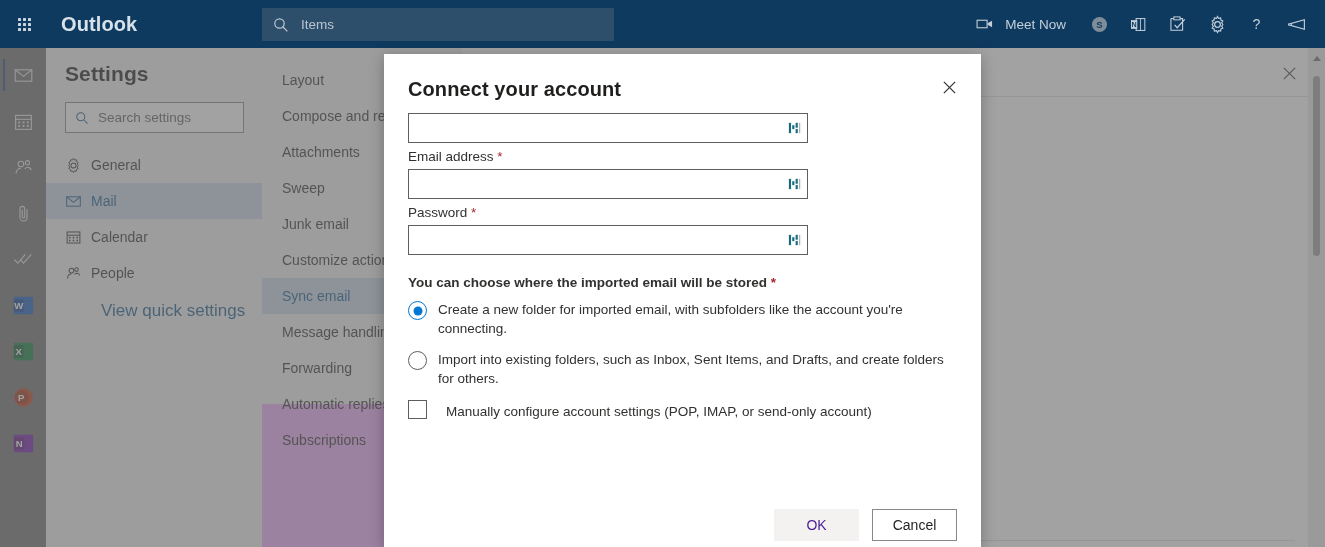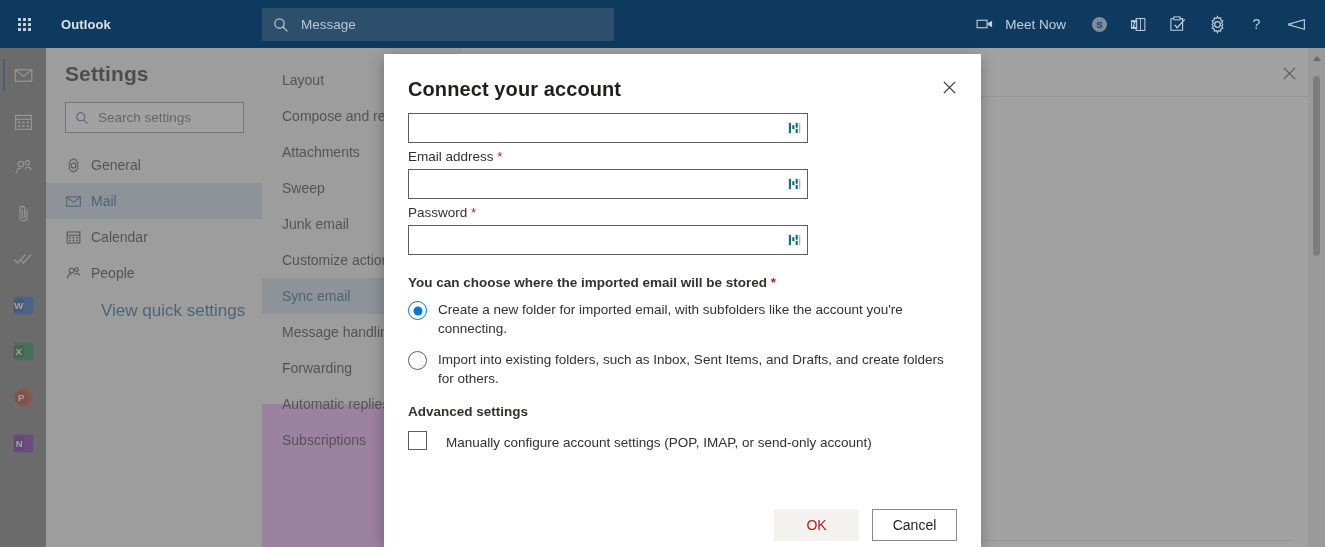--- a/index.html
+++ b/index.html
@@ -22,21 +22,21 @@
     width: 48px; height: 48px;
     display: flex; align-items: center; justify-content: center;
     cursor: pointer;
   }
   .waffle-grid {
     display: grid; grid-template-columns: repeat(3, 3px);
     grid-template-rows: repeat(3, 3px); gap: 2px;
   }
   .waffle-grid i { display: block; width: 3px; height: 3px; background: #c8d4de; border-radius: 0.5px; }
   .brand {
-    color: #d8e2ea; font-size: 13px; font-weight: 600;
+    color: #d8e2ea; font-size: 20px; font-weight: 600;
     margin-left: 13px; letter-spacing: .1px; cursor: pointer;
   }
   .searchbox {
     position: absolute; left: 262px; top: 8px; width: 352px; height: 33px;
     background: #2d4f6b;
     display: flex; align-items: center; padding-left: 11px;
     cursor: text;
   }
   .searchbox .mag { flex: none; margin-right: 12px; }
   .searchbox .sp { color: #b9c6d2; font-size: 13.5px; }
@@ -230,21 +230,21 @@
   .check-text { font-size: 13.5px; color: #323130; }
   .dlg-foot {
     position: absolute; right: 24px; bottom: 6px;
     display: flex; gap: 13px; align-items: center;
   }
   .btn {
     height: 32px; min-width: 85px; font-size: 14px;
     font-family: "Liberation Sans", sans-serif; cursor: pointer;
   }
   .btn-primary-disabled {
-    background: #f3f2f1; color: #b91c1c; border: 1px solid #f3f2f1;
+    background: #f3f2f1; color: #4c1d95; border: 1px solid #f3f2f1;
   }
   .btn-secondary {
     background: #ffffff; color: #201f1e; border: 1px solid #8a8886;
   }
 
   
   .page-scroll {
     position: absolute; right: 0; top: 48px; width: 17px; height: 499px;
     background: #9a9a9a; z-index: 80;
   }
@@ -518,21 +518,20 @@
       <div class="radio-row">
         <span class="radio on"></span>
         <span class="radio-text">Create a new folder for imported email, with subfolders like the account you're connecting.</span>
       </div>
 
       <div class="radio-row">
         <span class="radio"></span>
         <span class="radio-text">Import into existing folders, such as Inbox, Sent Items, and Drafts, and create folders for others.</span>
       </div>
 
-      <div class="adv-label">Advanced settings</div>
       <div class="check-row">
         <span class="checkbox"></span>
         <span class="check-text">Manually configure account settings (POP, IMAP, or send-only account)</span>
       </div>
     </div>
 
     <div class="dlg-foot">
       <button class="btn btn-primary-disabled">OK</button>
       <button class="btn btn-secondary">Cancel</button>
     </div>
@@ -552,21 +551,21 @@
           <i></i>
       </div>
     </div>
     <div class="brand">Outlook</div>
 
     <div class="searchbox">
       <svg class="mag" width="16" height="16" viewBox="0 0 16 16">
         <circle cx="6.5" cy="6.5" r="4.7" fill="none" stroke="#b9c6d2" stroke-width="1.2"></circle>
         <line x1="10" y1="10" x2="14.4" y2="14.4" stroke="#b9c6d2" stroke-width="1.2"></line>
       </svg>
-      <span class="sp">Message</span>
+      <span class="sp">Items</span>
     </div>
 
     <div class="suite-right">
       <div class="sb-item">
         <svg width="20" height="20" viewBox="0 0 24 24">
           <rect x="2.5" y="7.5" width="12" height="9" fill="none" stroke="#c3cfda" stroke-width="1.3"></rect>
           <path d="M15 11 L20.5 8 L20.5 16 L15 13 Z" fill="#c3cfda"></path>
         </svg>
       </div>
       <div class="meetnow-label">Meet Now</div>

